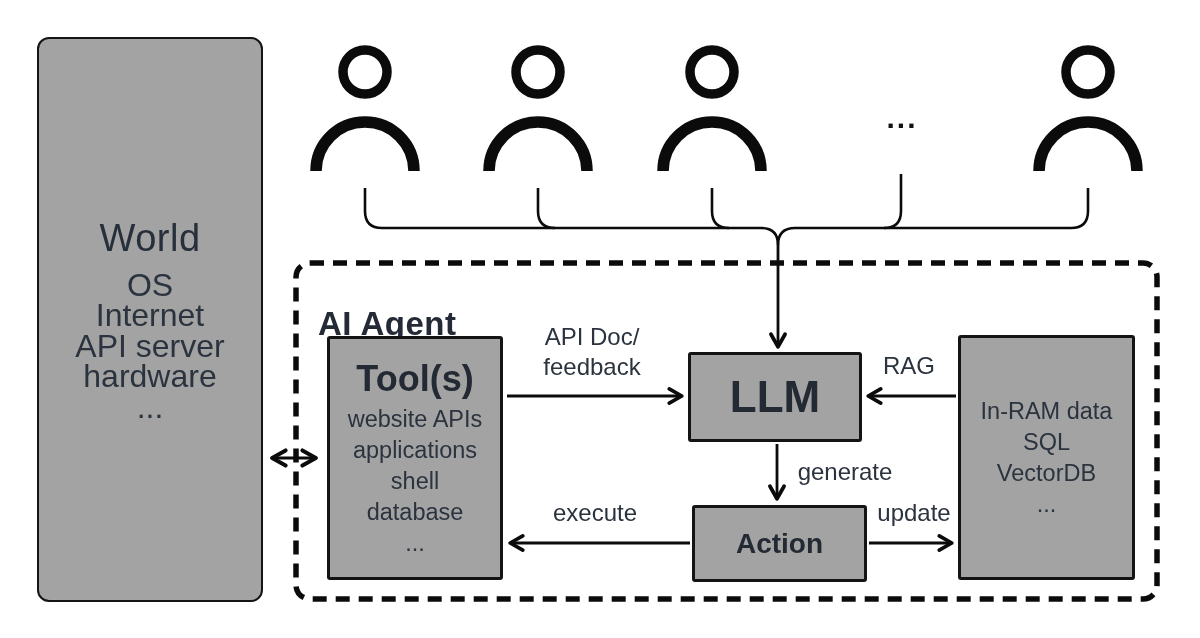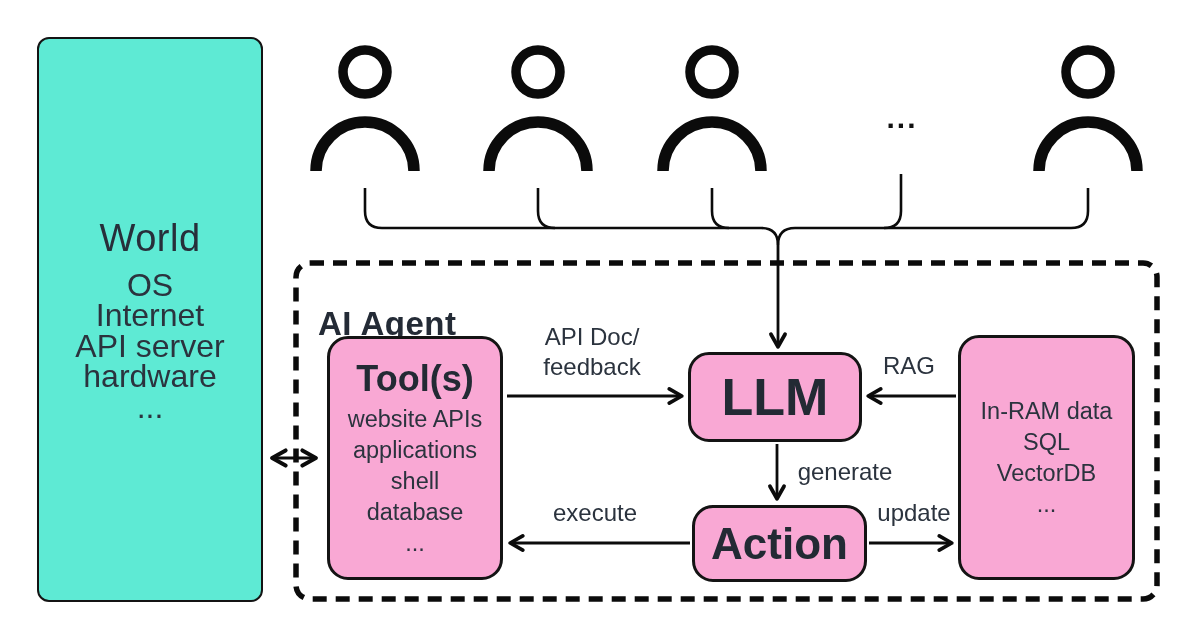--- a/index.html
+++ b/index.html
@@ -8,41 +8,41 @@
     font-family:"Liberation Sans", sans-serif;
     color:#262e38; overflow:hidden; background:#ffffff;
   }
   svg.layer { position:absolute; left:0; top:0; width:1200px; height:638px; }
 
   .box { position:absolute; box-sizing:border-box; display:flex; flex-direction:column;
          align-items:center; justify-content:center; text-align:center; }
 
   .world-box {
     left:37px; top:37px; width:226px; height:565px;
-    border:2.5px solid #141414; border-radius:12px; background:#5eead4;
+    border:2.5px solid #141414; border-radius:12px; background:#a3a3a3;
   }
   .world-title { font-size:38px; font-weight:400; color:#272f3a; margin-bottom:10px; letter-spacing:0.5px; }
   .world-item { font-size:32px; line-height:30.5px; color:#2b333e; }
 
   .agent-label {
     position:absolute; left:318px; top:276px;
     font-size:33px; font-weight:700; color:#242b36; letter-spacing:0.5px;margin-top:29px;
   }
 
   .node {
-    border:3.5px solid #141414; border-radius:21px; background:#f9a8d4;
+    border:3.5px solid #141414; border-radius:3px; background:#a3a3a3;
   }
   .tools-box  { left:327px; top:336px; width:176px; height:244px; }
   .memory-box { left:958px; top:335px; width:177px; height:245px; }
   .llm-box    { left:688px; top:352px; width:174px; height:90px; }
   .action-box { left:692px; top:505px; width:175px; height:77px; }
 
   .node-title { font-size:36px; font-weight:700; color:#232a34; margin-bottom:4px; }
-  .llm-title  { font-size:52px; font-weight:700; color:#232a34; }
-  .action-title { font-size:44px; font-weight:700; color:#232a34; }
+  .llm-title  { font-size:44px; font-weight:700; color:#232a34; }
+  .action-title { font-size:28px; font-weight:700; color:#232a34; }
   .node-item  { font-size:23.5px; line-height:31px; color:#2b333e; }
 
   .edge-label {
     position:absolute; transform:translate(-50%,-50%);
     font-size:24px; color:#2b333e; text-align:center; line-height:30px; white-space:nowrap;
   }
   .users-ellipsis {
     position:absolute; left:902px; top:118px; transform:translate(-50%,-50%);
     font-size:30px; font-weight:700; color:#111; letter-spacing:2px;
   }

